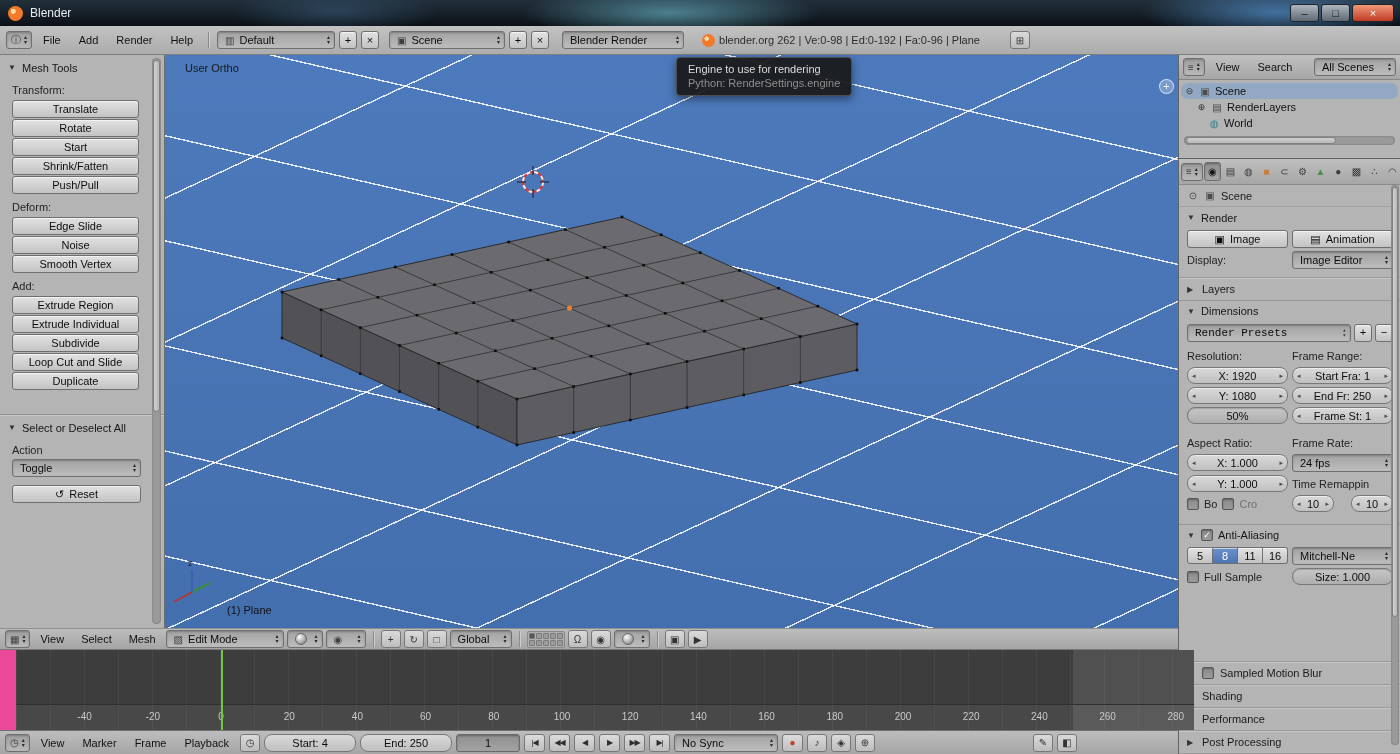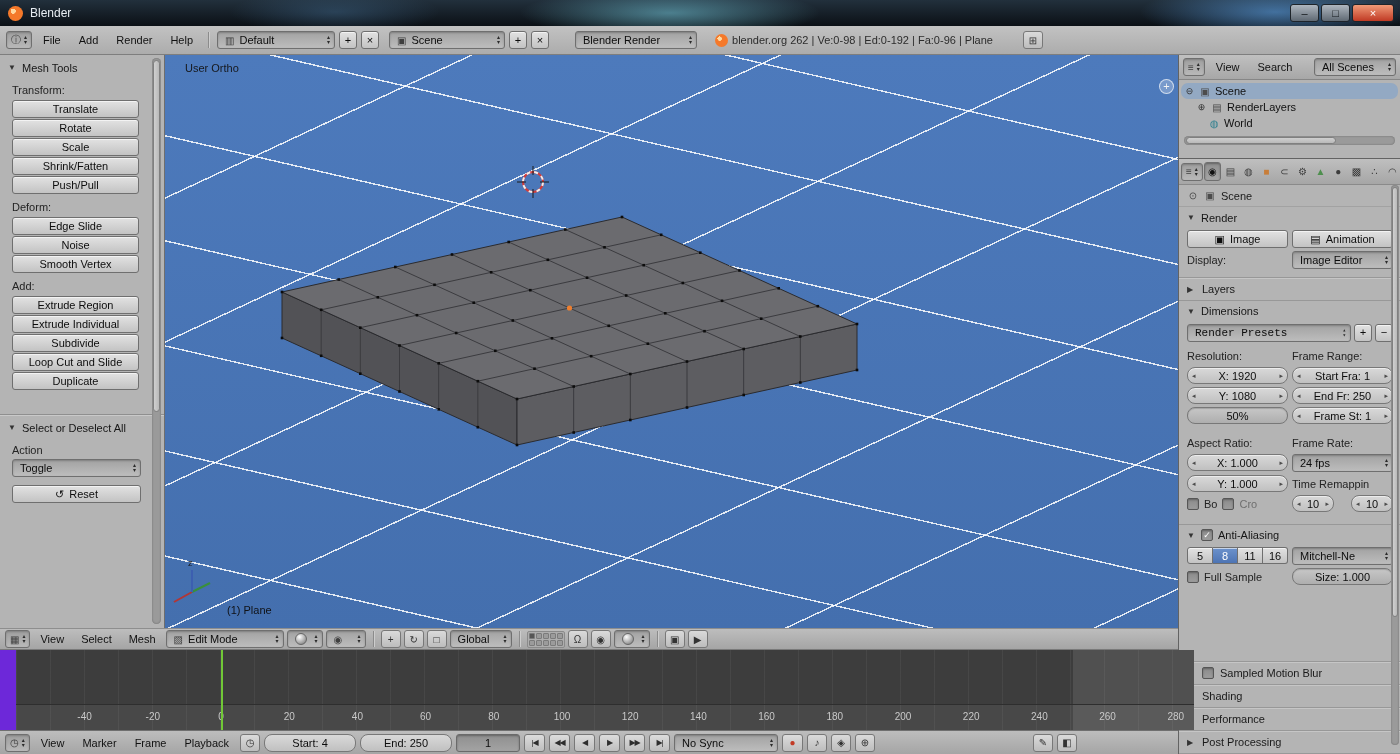--- a/index.html
+++ b/index.html
@@ -1,17 +1,17 @@
 <!DOCTYPE html>
 <html><head>
 <meta charset="utf-8">
 <style>
   * { margin:0; padding:0; box-sizing:border-box; }
   html,body { width:1400px; height:754px; overflow:hidden; }
-  #app { position:relative; width:1204px; height:754px; font-family:"Liberation Sans",sans-serif; font-size:11px; color:#1a1a1a; background:#6d28d9; cursor:default; }
+  #app { position:relative; width:1204px; height:754px; font-family:"Liberation Sans",sans-serif; font-size:11px; color:#1a1a1a; background:#ec4899; cursor:default; }
   
   #titlebar { position:absolute; left:0; top:0; width:1400px; height:26px; background:linear-gradient(#22303c,#0b1015); overflow:hidden; display:flex; align-items:center; }
   .blob1 { position:absolute; left:520px; top:-12px; width:300px; height:50px; background:radial-gradient(closest-side, rgba(120,205,225,.55), rgba(120,205,225,0)); }
   .blob2 { position:absolute; left:1140px; top:-16px; width:270px; height:56px; background:radial-gradient(closest-side, rgba(95,165,235,.6), rgba(95,165,235,0)); }
   .blob3 { position:absolute; left:230px; top:-10px; width:210px; height:44px; background:radial-gradient(closest-side, rgba(70,115,155,.4), rgba(70,115,155,0)); }
   .logo { width:15px; height:15px; border-radius:50%; background:radial-gradient(circle at 35% 35%, #ffd9a0 0 18%, #f5792a 19% 70%, #9c4b14 100%); margin:0 7px 0 8px; position:relative; z-index:2; flex:0 0 auto;}
   .wtitle { color:#e8edf2; font-size:12px; position:relative; z-index:2; }
   #win-controls { margin-left:auto; display:flex; gap:2px; padding-right:6px; position:relative; z-index:2;}
   .winbtn { width:29px; height:18px; border:1px solid #1e242a; border-radius:3px; background:linear-gradient(#aeb6bf,#5f6973); color:#101418; display:flex; align-items:center; justify-content:center; font-size:11px; line-height:1; }
   .winbtn.close { background:linear-gradient(#f09a77,#c03a24); color:#fff; width:42px; }
@@ -163,45 +163,49 @@
           <i>▴</i>
           <i>▾</i>
         </span>
       </div>
     <div class="btn sq">
         <span>+</span>
       </div>
     <div class="btn sq">
         <span>×</span>
       </div>
-    <div class="menu" style="width:122px;margin-left:22px">
+    <div class="menu" style="width:122px;margin-left:9px">
       <span class="mlabel">Blender Render</span>
     <span class="arr">
           <i>▴</i>
           <i>▾</i>
         </span>
       </div>
     <div class="minilogo" style="margin-left:14px"></div>
     <span id="stats">blender.org 262 | Ve:0-98 | Ed:0-192 | Fa:0-96 | Plane</span>
     <div class="icon-btn" style="margin-left:26px">
         <span>⊞</span>
       </div>
   </div>
 
+  <div id="tooltip">
+    <div class="tt1">Engine to use for rendering</div>
+    <div class="tt2">Python: RenderSettings.engine</div>
+  </div>
 
   <div id="toolshelf">
     <div class="ts-scroll">
       <div class="phead">
         <span class="tri">▼</span>
         <span>Mesh Tools</span>
       </div>
       <div class="ts-label">Transform:</div>
       <div class="btn ts-btn">Translate</div>
       <div class="btn ts-btn">Rotate</div>
-      <div class="btn ts-btn">Scale</div>
+      <div class="btn ts-btn">Start</div>
       <div class="btn ts-btn">Shrink/Fatten</div>
       <div class="btn ts-btn">Push/Pull</div>
       <div class="ts-label">Deform:</div>
       <div class="btn ts-btn">Edge Slide</div>
       <div class="btn ts-btn">Noise</div>
       <div class="btn ts-btn">Smooth Vertex</div>
       <div class="ts-label">Add:</div>
       <div class="btn ts-btn">Extrude Region</div>
       <div class="btn ts-btn">Extrude Individual</div>
       <div class="btn ts-btn">Subdivide</div>

